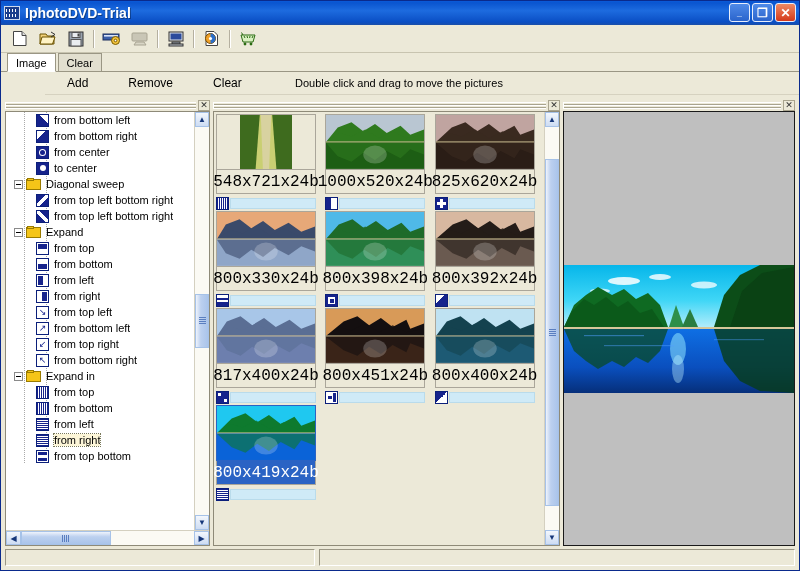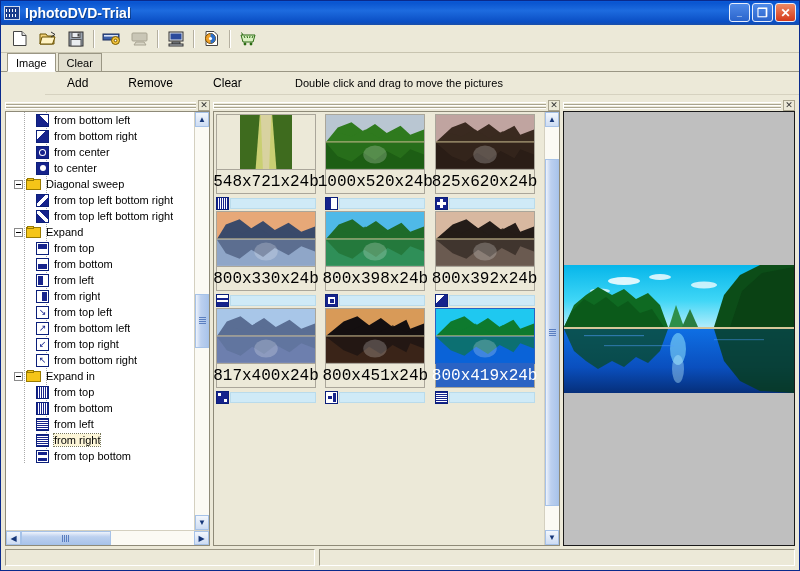--- a/index.html
+++ b/index.html
@@ -731,20 +731,38 @@
                   <ellipse cx="50" cy="44" rx="12" ry="10" fill="#ffffff" opacity=".22"></ellipse>
                 </svg>
               </div>
               <div class="cell-cap">800x451x24b</div>
               <div class="cell-fx">
                 <div class="fx-icon" style="background: rgb(22, 35, 140);">
                   <span style="position:absolute;inset:0;background:#fff"></span>
                   <span style="position:absolute;right:1px;top:1px;bottom:1px;width:3px;background:#16238c"></span>
                   <span style="position:absolute;left:2px;top:4px;width:4px;height:3px;background:#16238c"></span>
                 </div>
+                <div class="fx-bar"></div>
+              </div>
+            </div>
+            <div class="cell">
+              <div class="cell-img-wrap">
+                <svg viewBox="0 0 100 60" preserveAspectRatio="none" class="cell-img">
+                  <rect x="0" y="0" width="100" height="30" fill="#bfe2f2"></rect>
+                  <rect x="0" y="30" width="100" height="30" fill="#1d5a74"></rect>
+                  <path d="M0 30 L11 14 L25 8 L37 18 L49 10 L61 20 L75 12 L86 22 L100 16 L100 30 Z" fill="#14424f"></path>
+                  <path d="M0 30 L14 20 L26 24 L40 16 L54 26 L68 18 L82 26 L100 22 L100 30 Z" fill="#14424f" opacity=".85"></path>
+                  <rect x="0" y="29" width="100" height="2" fill="#cdbe93" opacity=".6"></rect>
+                  <path d="M0 31 L11 46 L25 52 L37 42 L49 50 L61 40 L75 48 L86 38 L100 44 L100 31 Z" fill="#14424f" opacity=".6"></path>
+                  <ellipse cx="50" cy="44" rx="12" ry="10" fill="#ffffff" opacity=".22"></ellipse>
+                </svg>
+              </div>
+              <div class="cell-cap">800x400x24b</div>
+              <div class="cell-fx">
+                <div class="fx-icon" style="background: linear-gradient(to right bottom, rgb(22, 35, 140) 0px, rgb(22, 35, 140) 50%, rgb(255, 255, 255) 50%, rgb(255, 255, 255) 100%);"></div>
                 <div class="fx-bar"></div>
               </div>
             </div>
             <div class="cell selected">
               <div class="cell-img-wrap">
                 <svg viewBox="0 0 100 60" preserveAspectRatio="none" class="cell-img">
                   <rect x="0" y="0" width="100" height="30" fill="#1fc8f0"></rect>
                   <rect x="0" y="30" width="100" height="30" fill="#0a63d8"></rect>
                   <path d="M0 30 L15 14 L29 8 L41 18 L53 10 L65 20 L79 12 L86 22 L100 16 L100 30 Z" fill="#0e7a2e"></path>
                   <path d="M0 30 L14 20 L26 24 L40 16 L54 26 L68 18 L82 26 L100 22 L100 30 Z" fill="#0e7a2e" opacity=".85"></path>

